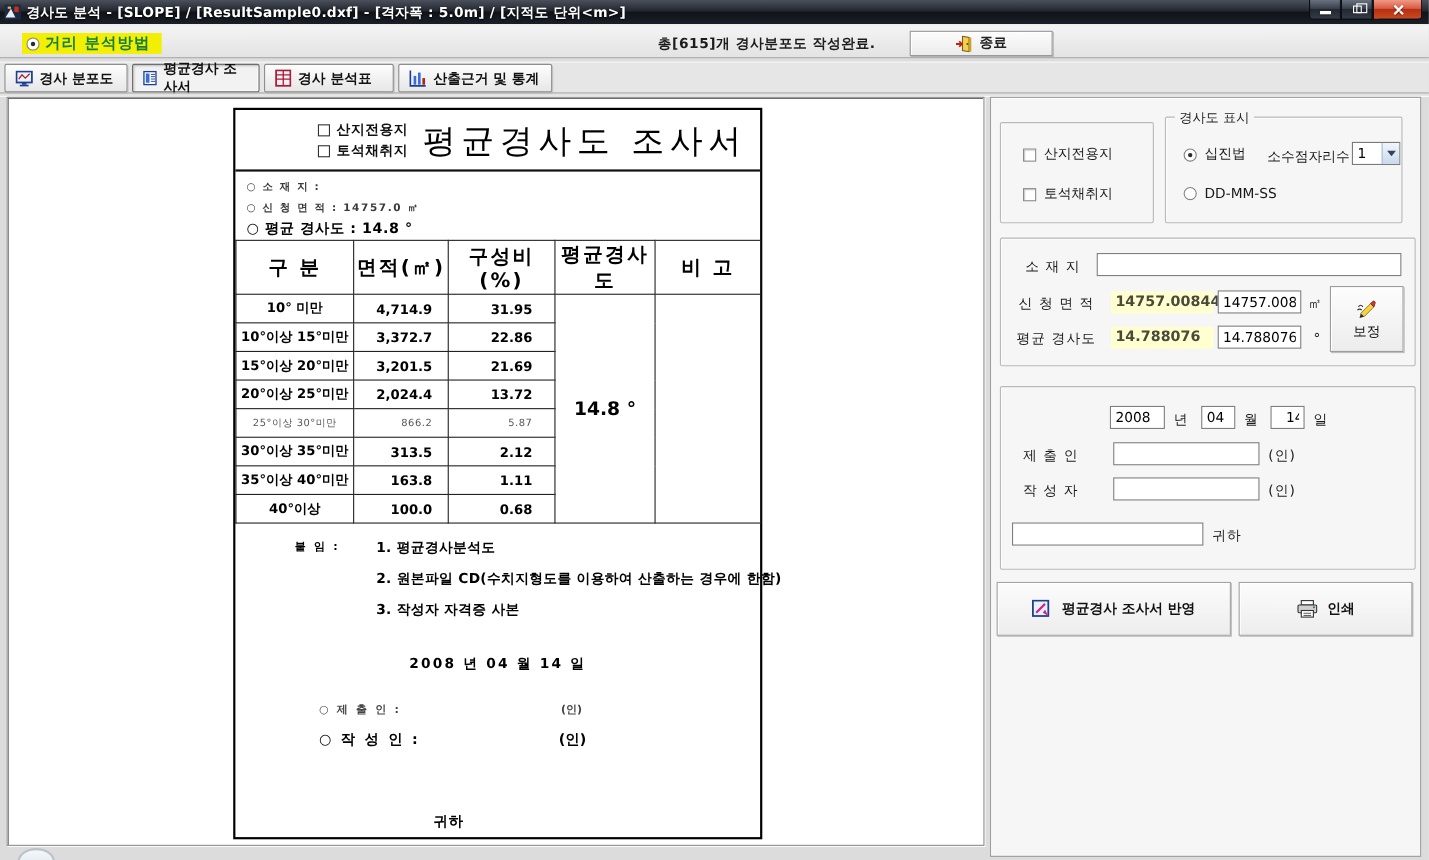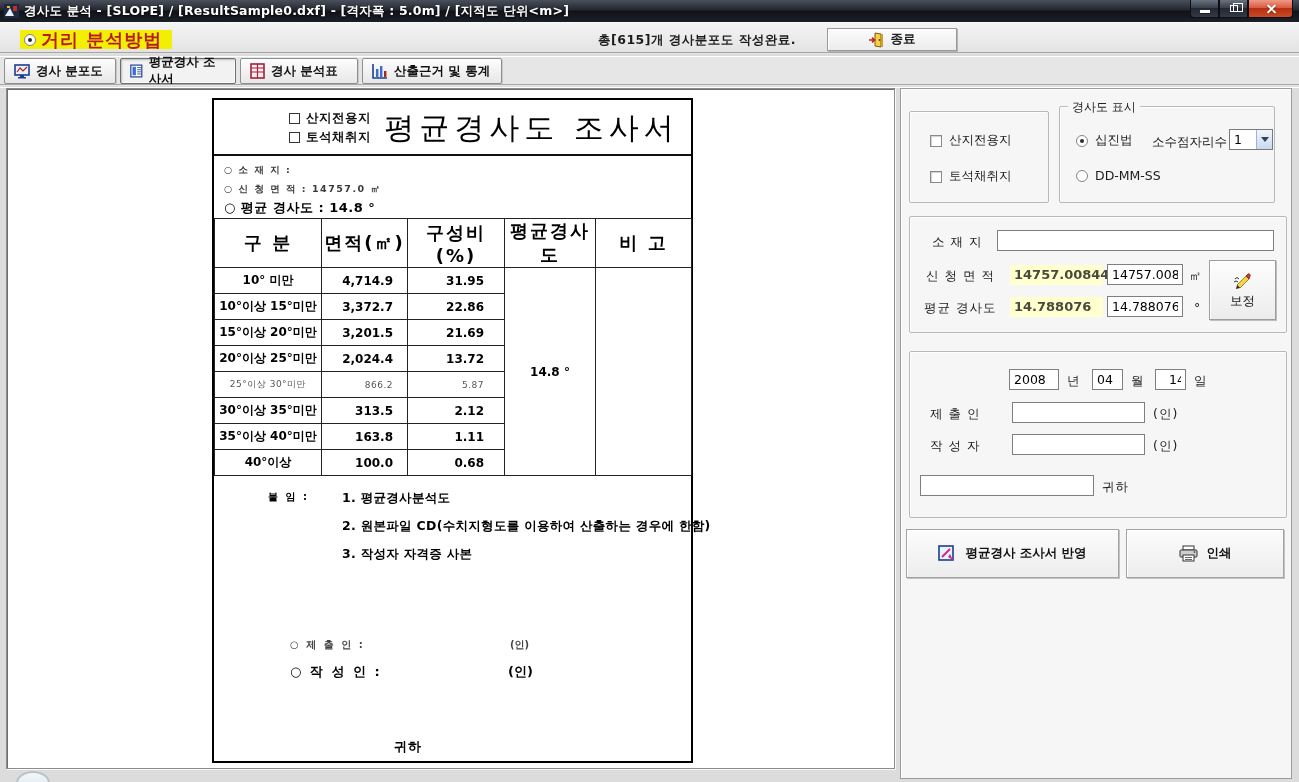--- a/index.html
+++ b/index.html
@@ -25,21 +25,21 @@
   .glyph-x1,.glyph-x2 { position:absolute; left:17px; top:8px; width:11px; height:2px; background:#fff; box-shadow:0 1px 1px #00000055; }
   .glyph-x1 { transform:rotate(45deg); } .glyph-x2 { transform:rotate(-45deg); }
 
   
   .toolbar { position:absolute; left:0; top:22px; width:1299px; height:32px;
     background:linear-gradient(#f4f4f4,#e2e2e2); border-top:1px solid #fafafa; }
   .toolbar::after { content:""; position:absolute; left:0; bottom:-3px; width:100%; height:3px;
     border-top:1px solid #a6a6a6; border-bottom:1px solid #ffffff; }
   .method-radio { position:absolute; left:20px; top:7px; height:19px; background:#f2ef04;
     display:flex; align-items:center; padding:0 10px 0 4px; cursor:pointer; }
-  .method-radio .lbl { font-size:18px; font-weight:bold; color:#b91c1c; margin-left:5px; letter-spacing:1px;text-align:center; }
+  .method-radio .lbl { font-size:14px; font-weight:bold; color:#15803d; margin-left:5px; letter-spacing:1px;text-align:center; }
   .status-text { position:absolute; left:598px; top:9px; font-size:12.5px; font-weight:bold; color:#1c1c1c; letter-spacing:0.5px; }
   .exit-btn { position:absolute; left:827px; top:5px; width:130px; height:23px;
     background:linear-gradient(#fcfcfc,#ececec); border:1px solid #999;
     box-shadow:inset 1px 1px 0 #fff, 1px 1px 0 #b5b5b5; display:flex; align-items:center; justify-content:center; gap:7px;
     font-size:12.5px; font-weight:bold; color:#222; cursor:pointer; }
 
   
   .tabbar { position:absolute; left:0; top:57px; width:1299px; height:29px; background:#e6e6e6; }
   .tabbar::after { content:""; position:absolute; left:0; bottom:-2px; width:100%; height:2px;
     border-top:1px solid #a6a6a6; border-bottom:1px solid #ffffff; }
@@ -69,21 +69,21 @@
 
   table.doc-table { position:absolute; left:0; top:118px; width:477px; border-collapse:collapse; table-layout:fixed; }
   .doc-table th, .doc-table td { border:1px solid #222; text-align:center; overflow:hidden; }
   .doc-table th { height:28px; font-size:18px; font-weight:bold; letter-spacing:2px; }
   .doc-table td { height:26px; font-size:12px; font-weight:bold; color:#000; }
   .doc-table td.num { text-align:right; }
   .doc-table td.a-num { padding-right:14px; } .doc-table td.r-num { padding-right:20px; }
   .doc-table tr.small td { font-size:9px; font-weight:normal; color:#555; letter-spacing:0.5px; }
   .doc-table .cw0 { width:107px; } .doc-table .cw1 { width:86px; } .doc-table .cw2 { width:97px; }
   .doc-table .cw3 { width:91px; } .doc-table .cw4 { width:96px; }
-  td.avg-cell { font-size:12px; font-weight:bold; }
+  td.avg-cell { font-size:17px; font-weight:bold; }
 
   .attach-label { position:absolute; left:54px; top:390px; font-size:10px; font-weight:bold; letter-spacing:2px;text-align:center; }
   .attach-item { position:absolute; left:128px; font-size:12.5px; font-weight:bold; letter-spacing:0.3px; white-space:nowrap; }
   .doc-date { position:absolute; left:0; top:495px; width:100%; text-align:center; font-size:12.5px; font-weight:bold; letter-spacing:2px; }
   .sub-line { position:absolute; left:76px; font-size:10px; font-weight:bold; color:#444; letter-spacing:2px; }
   .sub-seal { position:absolute; left:296px; font-size:10px; font-weight:bold; color:#444; }
   .auth-line { position:absolute; left:76px; font-size:13px; font-weight:bold; color:#000; letter-spacing:2px; }
   .auth-seal { position:absolute; left:294px; font-size:13px; font-weight:bold; color:#000; }
   .doc-recipient { position:absolute; left:180px; top:638px; font-size:13px; font-weight:bold; letter-spacing:1px; }
 
@@ -288,20 +288,21 @@
           <td class="num r-num">0.68</td>
         </tr>
       </tbody>
     </table>
 
     <div class="attach-label">붙  임 :</div>
     <div class="attach-item" style="top:390px;">1. 평균경사분석도</div>
     <div class="attach-item" style="top:418px;">2. 원본파일 CD(수치지형도를 이용하여 산출하는 경우에 한함)</div>
     <div class="attach-item" style="top:446px;">3. 작성자 자격증 사본</div>
 
+    <div class="doc-date">2008 년   04 월   14 일</div>
 
     <div class="sub-line" style="top:538px;">○ 제 출 인 :</div>
     <div class="sub-seal" style="top:538px;">(인)</div>
     <div class="auth-line" style="top:563px;">○ 작 성 인 :</div>
     <div class="auth-seal" style="top:563px;">(인)</div>
 
     <div class="doc-recipient">귀하</div>
   </div>
 </div>
 

